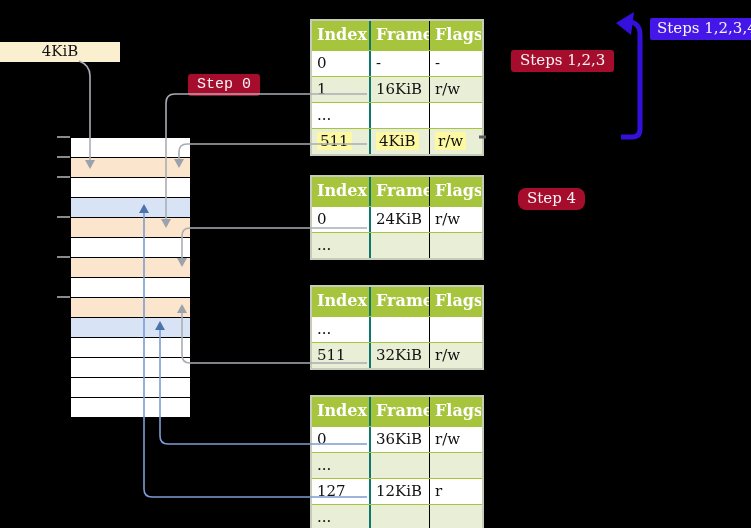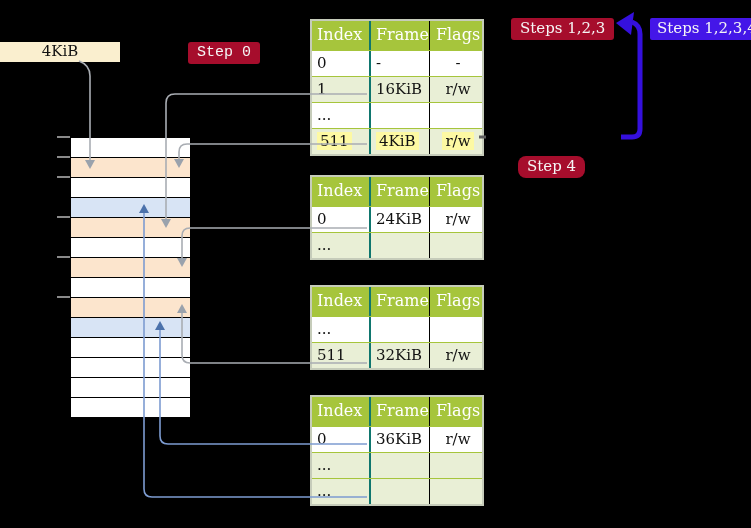--- a/index.html
+++ b/index.html
@@ -5,46 +5,46 @@
   html,body{margin:0;padding:0;background:#000;}
   .canvas{
     position:relative;width:751px;height:528px;background:var(--background,#000);
     font-family:"DejaVu Serif","Liberation Serif",serif;overflow:hidden;
   }
   
   .label{position:absolute;font-size:15px;line-height:19px;white-space:nowrap;}
   .label.cream{left:0;top:42px;width:120px;height:20px;text-align:center;
     background:var(--label-cream-bg);color:#111;}
   .label.red{background:var(--label-red-bg);color:var(--text-light);
-    border-radius:3px;padding:1px 9px 2px;}
+    border-radius:3px;padding:1px 9px 2px;margin-top:32px;}
   .label.bluebox{background:var(--label-blue-bg);color:var(--text-light);
     border-radius:2px;padding:1px 7px 2px;}
   #lbl-step0{left:188px;top:42px;font-family:Liberation Mono, monospace;}
   #lbl-steps123{left:511px;top:18px;}
   #lbl-steps1234{left:650px;top:18px;}
   #lbl-step4{left:518px;top:156px;border-radius:8px;}
   
   .memory{position:absolute;left:70px;top:137px;width:119px;border:1px solid #000;}
   .mrow{height:19px;border-bottom:1px solid #000;}
   .mrow:last-child{border-bottom:none;}
   .mrow.white{background:var(--mem-white);}
   .mrow.orange{background:var(--mem-orange);}
   .mrow.blue{background:var(--mem-blue);}
   
   .ptable{position:absolute;left:310px;width:170px;background:#fff;
     border:2px solid var(--table-border);font-size:15px;color:#111;}
   #table-0{top:19px;} #table-1{top:175px;} #table-2{top:285px;} #table-3{top:395px;}
   .trow{display:flex;height:25px;}
   .trow.head{height:29px;background:var(--table-header-bg);color:#fff;
-    font-weight:normal;font-size:16px;}
+    font-weight:bold;font-size:16px;}
   .trow.alt{background:var(--table-row-alt-bg);}
   .trow + .trow{border-top:1px solid var(--table-header-bg);}
   .tc{box-sizing:border-box;padding:3px 0 0 5px;overflow:hidden;}
   .tc.c0{width:57px;} .tc.c1{width:60px;border-left:2px solid #0f766e;}
-  .tc.c2{width:52px;border-left:1px solid #000;text-align:center;}
+  .tc.c2{width:52px;border-left:1px solid #000;}
   .trow.head .tc{padding-top:4px;}
   .hl{background:var(--highlight-yellow);padding:0 3px;}
   
   #overlay{position:absolute;left:0;top:0;pointer-events:none;}
   .cg{stroke:var(--connector-gray);stroke-width:1.6;fill:none;}
   .cb{stroke:var(--connector-blue);stroke-width:1.6;fill:none;}
   .hg{fill:var(--arrowhead-gray);stroke:none;}
   .hb{fill:var(--arrowhead-blue);stroke:none;}
   .big{stroke:var(--big-arrow-blue);stroke-width:5;fill:none;}
   .bigh{fill:var(--big-arrow-blue);stroke:none;}
@@ -149,20 +149,25 @@
       <div class="trow">
         <div class="tc c0">0</div>
         <div class="tc c1">36KiB</div>
         <div class="tc c2">r/w</div>
       </div>
       <div class="trow alt">
         <div class="tc c0">...</div>
         <div class="tc c1"></div>
         <div class="tc c2"></div>
       </div>
+      <div class="trow">
+        <div class="tc c0">127</div>
+        <div class="tc c1">12KiB</div>
+        <div class="tc c2">r</div>
+      </div>
       <div class="trow alt">
         <div class="tc c0">...</div>
         <div class="tc c1"></div>
         <div class="tc c2"></div>
       </div>
     </div>
 
   <svg id="overlay" width="751" height="528" viewBox="0 0 751 528">
 
     <path class="cg" d="M79,61 Q90,65 90,76 L90,161"></path>

